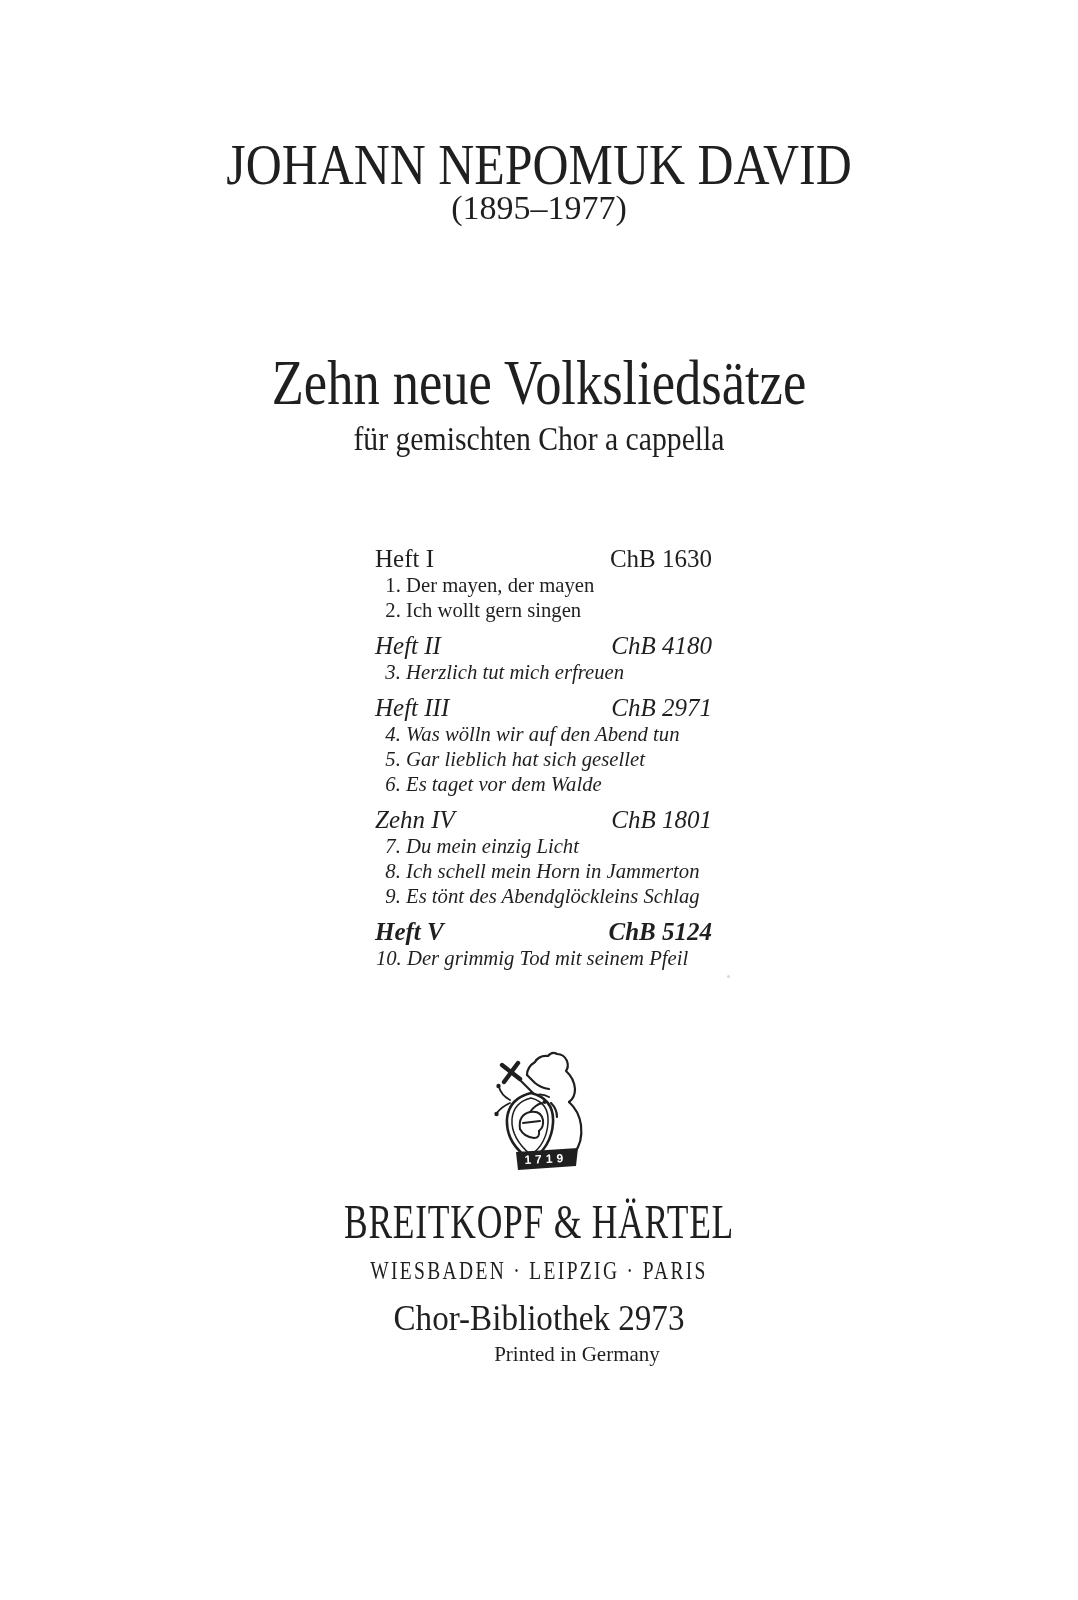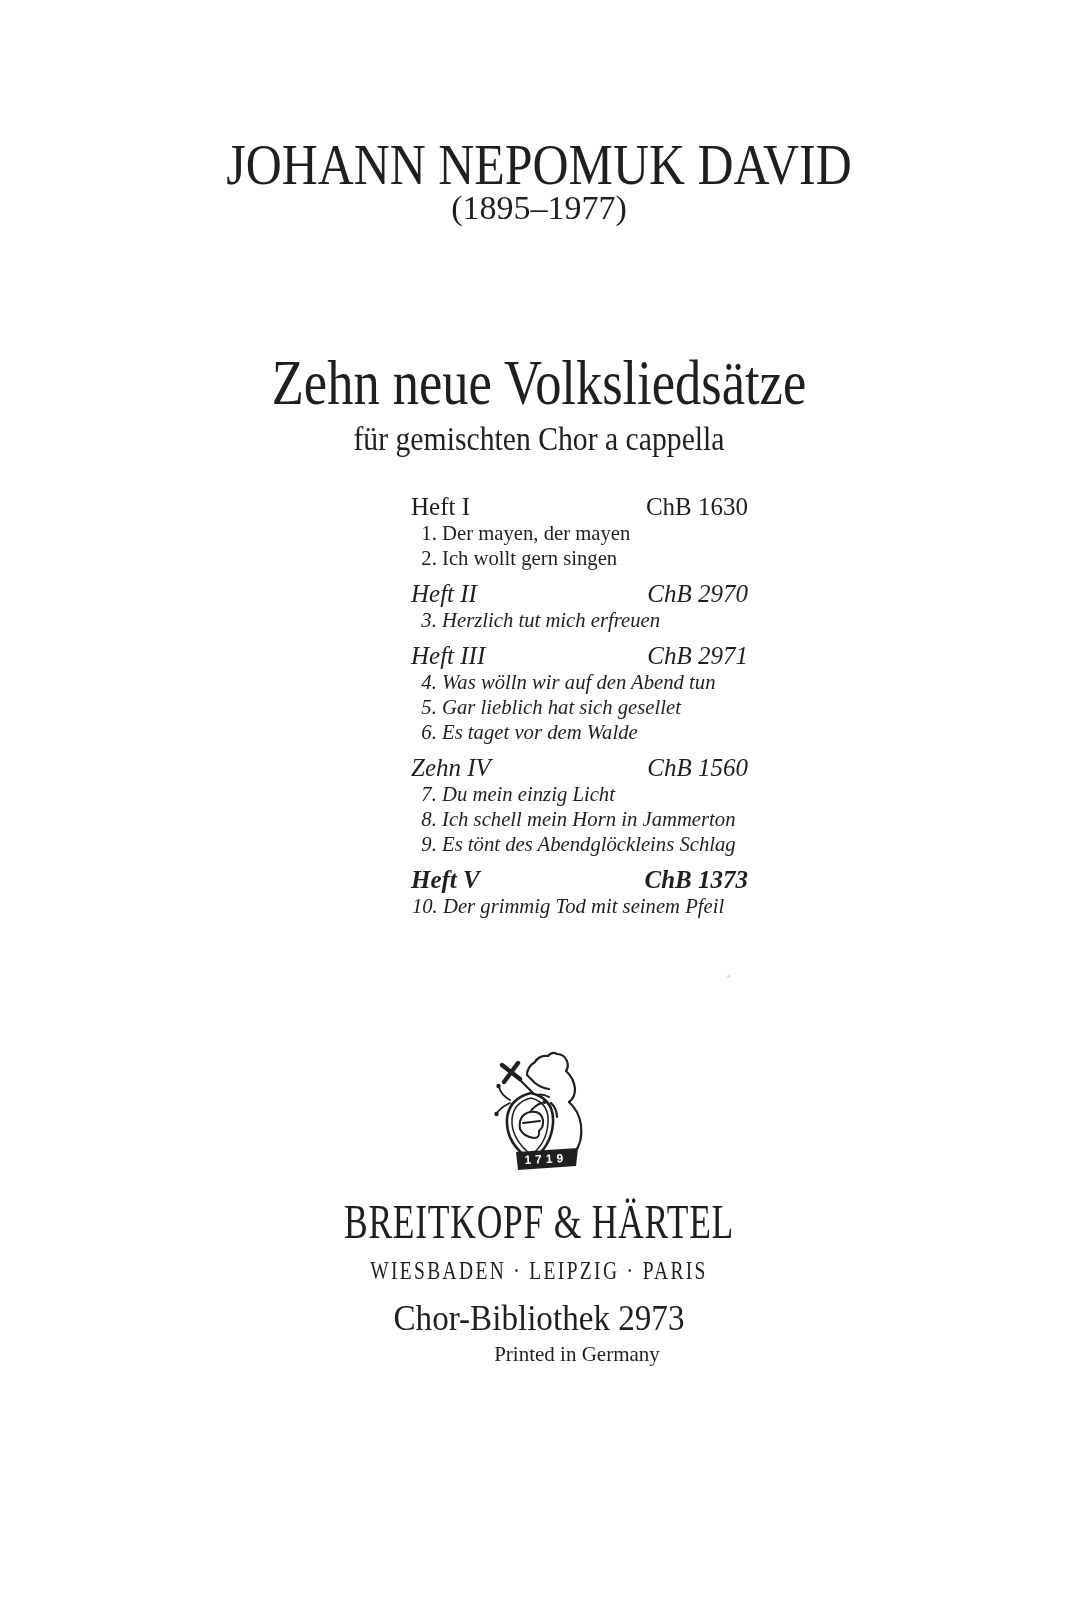--- a/index.html
+++ b/index.html
@@ -10,21 +10,21 @@
     color:#1f1f1f;
     font-family:"Liberation Serif","DejaVu Serif",serif;
     overflow:hidden;
   }
   .line{position:absolute;left:0;width:100%;text-align:center;line-height:1;white-space:nowrap;}
   .composer{top:136px;font-size:58px;transform:scaleX(.86);}
   .dates{top:191px;font-size:34px;}
   .worktitle{top:351px;font-size:64px;transform:scaleX(.82);}
   .subtitle{top:423px;font-size:33px;transform:scaleX(.90);}
 
-  .catalog{position:absolute;top:494px;left:375px;width:337px;margin-left:36px;}
+  .catalog{position:absolute;top:546px;left:375px;width:337px;}
   .heft-group + .heft-group{margin-top:11px;font-style:italic;}
   .heft-row{display:flex;justify-content:space-between;font-size:25px;line-height:26px;}
   .heft-row.emph{font-weight:bold;justify-content:space-between;}
   .song{font-size:22px;line-height:25px;padding-left:11px;white-space:nowrap;transform:scaleX(.94);transform-origin:left center;}
   .song.wide-num{padding-left:1px;}
 
   .logo{position:absolute;top:1045px;left:489px;}
 
   .pubname{top:1198px;font-size:48px;letter-spacing:1px;transform:scaleX(.74);}
   .cities{top:1258px;font-size:25px;letter-spacing:3px;transform:scaleX(.78);}
@@ -51,49 +51,49 @@
         <span>Heft I</span>
         <span>ChB 1630</span>
       </div>
       <div class="song">1. Der mayen, der mayen</div>
       <div class="song">2. Ich wollt gern singen</div>
     </div>
 
     <div class="heft-group">
       <div class="heft-row">
         <span>Heft II</span>
-        <span>ChB 2970</span>
+        <span>ChB 4180</span>
       </div>
       <div class="song">3. Herzlich tut mich erfreuen</div>
     </div>
 
     <div class="heft-group">
       <div class="heft-row">
         <span>Heft III</span>
         <span>ChB 2971</span>
       </div>
       <div class="song">4. Was wölln wir auf den Abend tun</div>
       <div class="song">5. Gar lieblich hat sich gesellet</div>
       <div class="song">6. Es taget vor dem Walde</div>
     </div>
 
     <div class="heft-group">
       <div class="heft-row">
         <span>Zehn IV</span>
-        <span>ChB 1560</span>
+        <span>ChB 1801</span>
       </div>
       <div class="song">7. Du mein einzig Licht</div>
       <div class="song">8. Ich schell mein Horn in Jammerton</div>
       <div class="song">9. Es tönt des Abendglöckleins Schlag</div>
     </div>
 
     <div class="heft-group">
       <div class="heft-row emph">
         <span>Heft V</span>
-        <span>ChB 1373</span>
+        <span>ChB 5124</span>
       </div>
       <div class="song wide-num">10. Der grimmig Tod mit seinem Pfeil</div>
     </div>
 
   </div>
 
   <div class="speck"></div>
 
   <svg class="logo" width="112" height="128" viewBox="0 0 112 128" aria-hidden="true">
     <g fill="none" stroke="#1f1f1f" stroke-width="2.2" stroke-linecap="round" stroke-linejoin="round">

